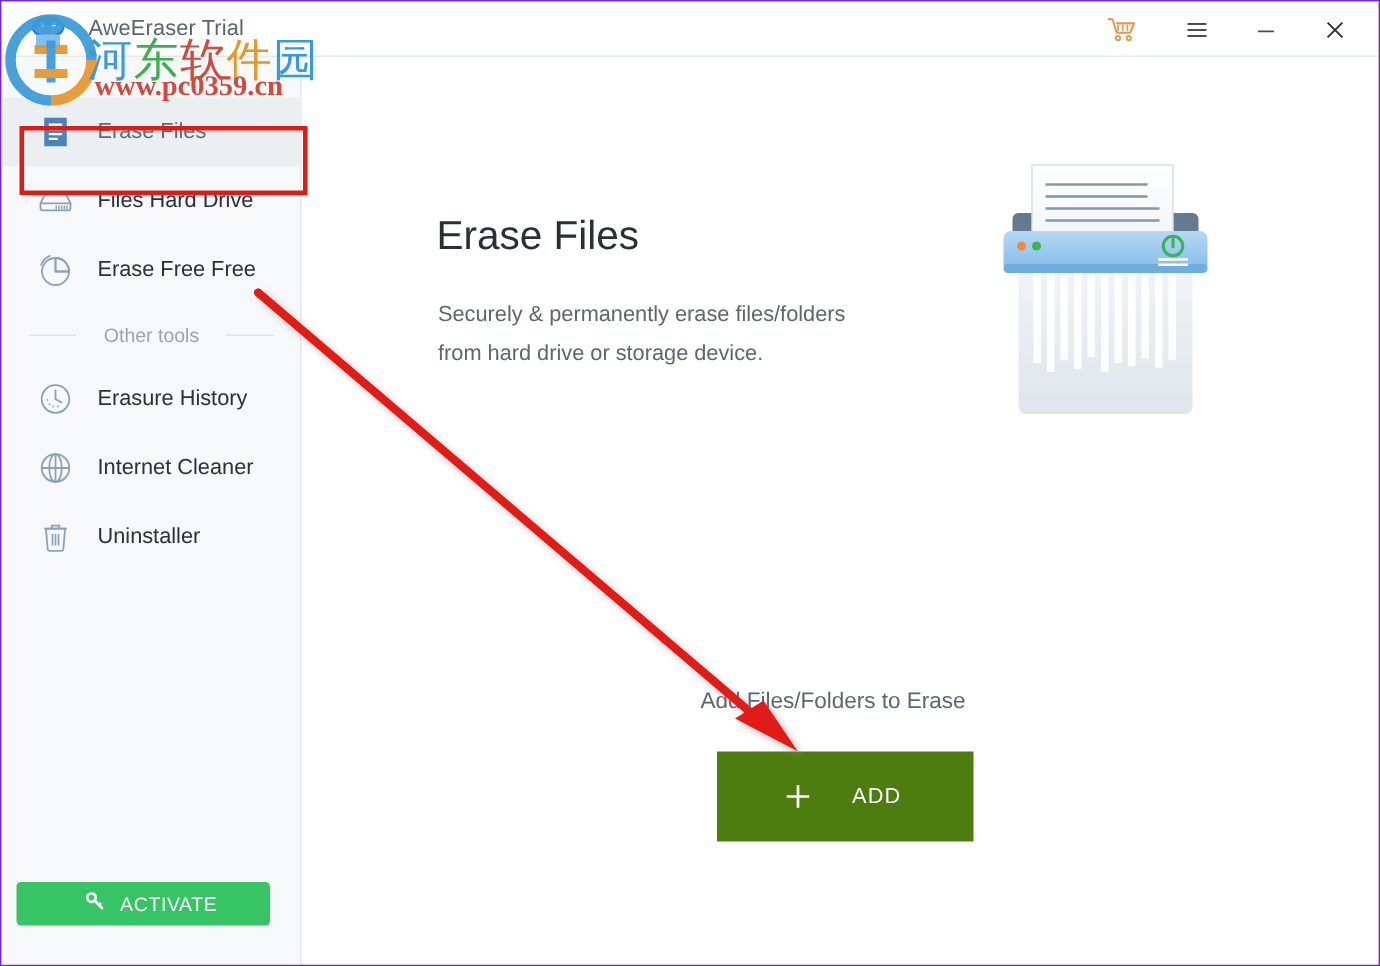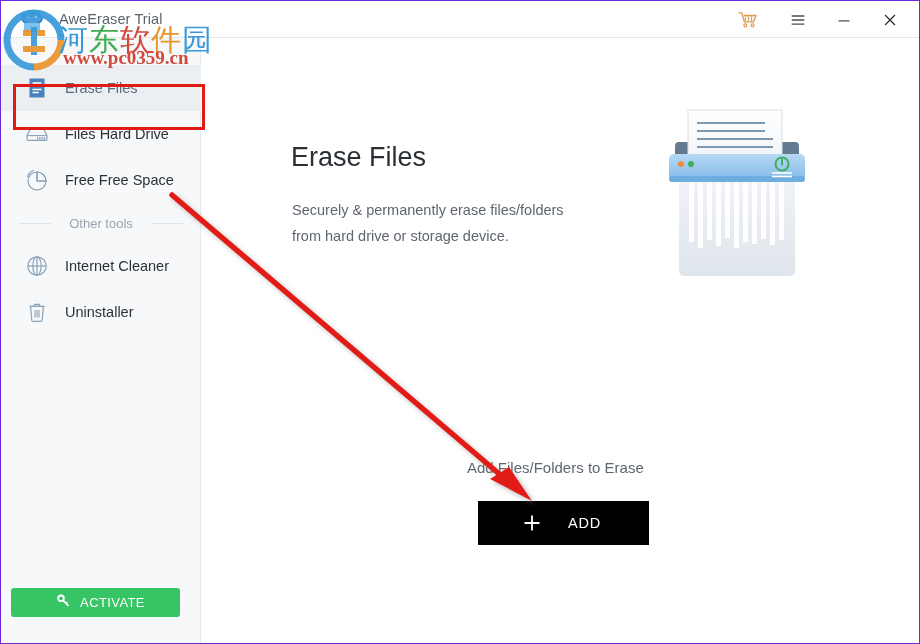--- a/index.html
+++ b/index.html
@@ -126,22 +126,22 @@
   .illus {
     position: absolute; left: 455px; top: 55px;
     width: 160px; height: 200px;
   }
   .add-caption {
     position: absolute; left: 265px; top: 420px;
     font-size: 15px; color: #5e6670; white-space: nowrap;
   }
   .add-btn {
     position: absolute; left: 276px; top: 462px;
-    width: 171px; height: 44px;
-    background: #000000;
+    width: 171px; height: 60px;
+    background: #4d7c0f;
     display: flex; align-items: center;
     cursor: pointer;
   }
   .add-btn .plus {
     position: absolute; left: 44px; top: 50%;
     transform: translateY(-50%);
     width: 20px; height: 20px;
   }
   .add-btn .atxt {
     position: absolute; left: 90px; top: 50%;
@@ -270,29 +270,42 @@
       <div class="nav-item">
         <span class="ico">
           <svg viewBox="0 0 26 26" width="26" height="26">
             <circle cx="13" cy="14" r="9" fill="none" stroke="#8aa2b8" stroke-width="1.2"></circle>
             <path d="M13 14 V5 A9 9 0 0 1 22 14 Z" fill="none" stroke="#8aa2b8" stroke-width="1.2"></path>
             <path d="M13 14 L13 5" stroke="#8aa2b8" stroke-width="1.2"></path>
             <path d="M13 14 L22 14" stroke="#8aa2b8" stroke-width="1.2"></path>
             <path d="M9.6 3.4 A10.6 10.6 0 0 0 3.3 10" fill="none" stroke="#8aa2b8" stroke-width="1.2"></path>
           </svg>
         </span>
-        <span class="label">Free Free Space</span>
+        <span class="label">Erase Free Free</span>
       </div>
 
       <div class="group-divider">
         <span class="gline"></span>
         <span class="gtxt">Other tools</span>
         <span class="gline"></span>
       </div>
 
+      <div class="nav-item">
+        <span class="ico">
+          <svg viewBox="0 0 26 26" width="26" height="26">
+            <circle cx="13" cy="13" r="9.2" fill="none" stroke="#8aa2b8" stroke-width="1.2"></circle>
+            <path d="M13 7.2 V13 L17 15.4" fill="none" stroke="#8aa2b8" stroke-width="1.2" stroke-linecap="round"></path>
+            <circle cx="9" cy="16.5" r=".6" fill="#8aa2b8"></circle>
+            <circle cx="11.5" cy="18" r=".6" fill="#8aa2b8"></circle>
+            <circle cx="14.6" cy="18" r=".6" fill="#8aa2b8"></circle>
+            <circle cx="7.6" cy="13.6" r=".6" fill="#8aa2b8"></circle>
+          </svg>
+        </span>
+        <span class="label">Erasure History</span>
+      </div>
 
       <div class="nav-item">
         <span class="ico">
           <svg viewBox="0 0 26 26" width="26" height="26">
             <circle cx="13" cy="13" r="9.2" fill="none" stroke="#8aa2b8" stroke-width="1.2"></circle>
             <ellipse cx="13" cy="13" rx="4.2" ry="9.2" fill="none" stroke="#8aa2b8" stroke-width="1.2"></ellipse>
             <path d="M3.8 13 H22.2" stroke="#8aa2b8" stroke-width="1.2"></path>
             <path d="M13 3.8 V22.2" stroke="#8aa2b8" stroke-width="1.2"></path>
           </svg>
         </span>

